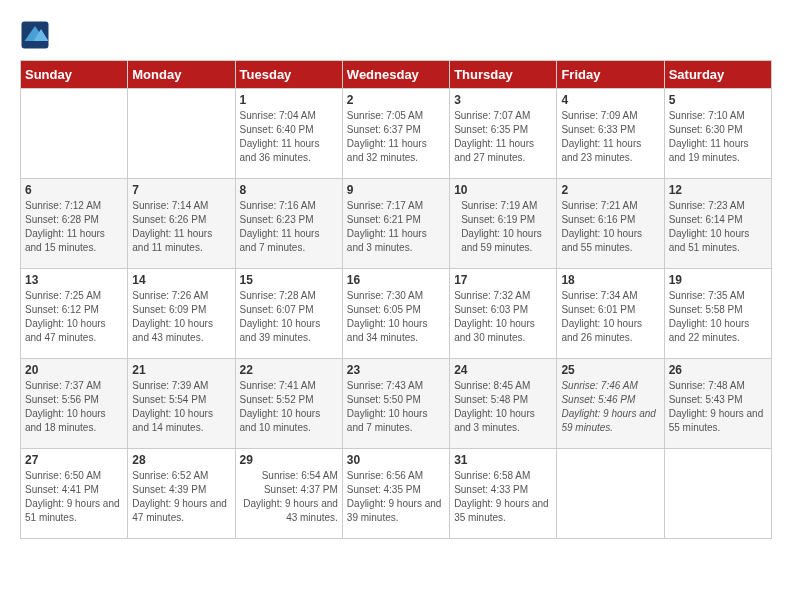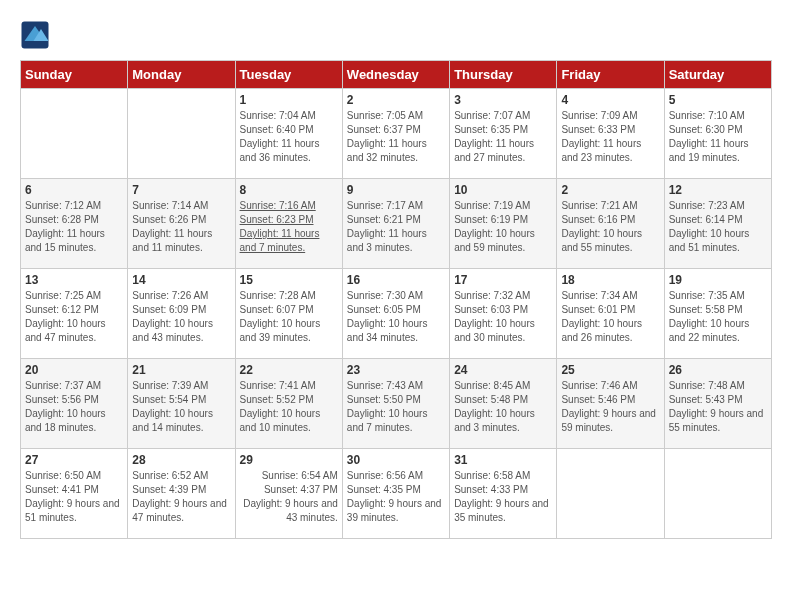--- a/index.html
+++ b/index.html
@@ -165,33 +165,33 @@
 Daylight: 11 hours and 15 minutes.</div>
         </td>
         <td>
           <span class="day-number">7</span>
           <div class="day-info" style="white-space: pre-line;">Sunrise: 7:14 AM
 Sunset: 6:26 PM
 Daylight: 11 hours and 11 minutes.</div>
         </td>
         <td>
           <span class="day-number">8</span>
-          <div class="day-info" style="white-space: pre-line; text-decoration: underline;">Sunrise: 7:16 AM
+          <div class="day-info" style="white-space: pre-line;">Sunrise: 7:16 AM
 Sunset: 6:23 PM
 Daylight: 11 hours and 7 minutes.</div>
         </td>
         <td>
           <span class="day-number">9</span>
           <div class="day-info" style="white-space: pre-line;">Sunrise: 7:17 AM
 Sunset: 6:21 PM
 Daylight: 11 hours and 3 minutes.</div>
         </td>
         <td>
           <span class="day-number">10</span>
-          <div class="day-info" style="white-space: pre-line;">Sunrise: 7:19 AM
+          <div class="day-info" style="white-space: pre-line; margin-left: 7px;">Sunrise: 7:19 AM
 Sunset: 6:19 PM
 Daylight: 10 hours and 59 minutes.</div>
         </td>
         <td>
           <span class="day-number">2</span>
           <div class="day-info" style="white-space: pre-line;">Sunrise: 7:21 AM
 Sunset: 6:16 PM
 Daylight: 10 hours and 55 minutes.</div>
         </td>
         <td>
@@ -271,21 +271,21 @@
 Daylight: 10 hours and 7 minutes.</div>
         </td>
         <td>
           <span class="day-number">24</span>
           <div class="day-info" style="white-space: pre-line;">Sunrise: 8:45 AM
 Sunset: 5:48 PM
 Daylight: 10 hours and 3 minutes.</div>
         </td>
         <td>
           <span class="day-number">25</span>
-          <div class="day-info" style="white-space: pre-line;">Sunrise: 7:46 AM
+          <div class="day-info" style="white-space: pre-line; font-style: italic;">Sunrise: 7:46 AM
 Sunset: 5:46 PM
 Daylight: 9 hours and 59 minutes.</div>
         </td>
         <td>
           <span class="day-number">26</span>
           <div class="day-info" style="white-space: pre-line;">Sunrise: 7:48 AM
 Sunset: 5:43 PM
 Daylight: 9 hours and 55 minutes.</div>
         </td>
       </tr>

